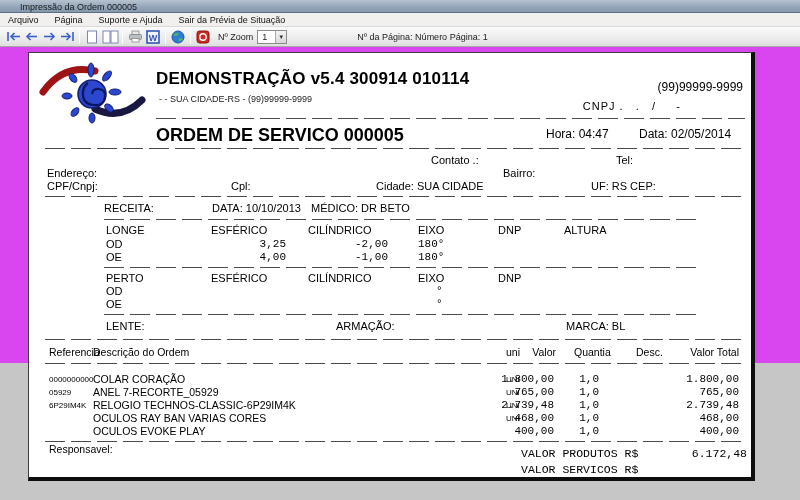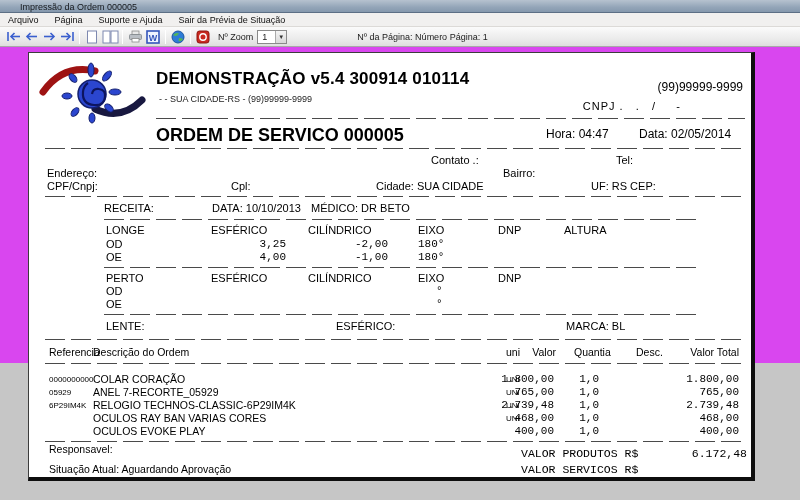--- a/index.html
+++ b/index.html
@@ -225,21 +225,21 @@
       <div class="abs t11" style="left:389px;top:219px">EIXO</div>
       <div class="abs t11" style="left:469px;top:219px">DNP</div>
 
       <div class="abs t11" style="left:77px;top:232px">OD</div>
       <div class="abs mono" style="left:407px;top:232px">°</div>
       <div class="abs t11" style="left:77px;top:245px">OE</div>
       <div class="abs mono" style="left:407px;top:245px">°</div>
       <div class="abs hl" style="left:75px;width:597px;top:261px"></div>
 
       <div class="abs t11" style="left:77px;top:267px">LENTE:</div>
-      <div class="abs t11" style="left:307px;top:267px">ESFÉRICO:</div>
+      <div class="abs t11" style="left:307px;top:267px">ARMAÇÃO:</div>
       <div class="abs t11" style="left:537px;top:267px">MARCA: BL</div>
       <div class="abs hl" style="left:16px;right:6px;top:286px"></div>
 
       <div class="abs t10" style="left:20px;top:293px">Referencia</div>
       <div class="abs t10" style="left:64px;top:293px">Descrição do Ordem</div>
       <div class="abs t10" style="left:477px;top:293px">uni</div>
       <div class="abs t10 ra" style="left:450px;width:77px;top:293px">Valor</div>
       <div class="abs t10" style="left:545px;top:293px">Quantia</div>
       <div class="abs t10" style="left:607px;top:293px">Desc.</div>
       <div class="abs t10 ra" style="left:630px;width:80px;top:293px">Valor Total</div>
@@ -284,18 +284,17 @@
         <div class="abs mono ra" style="left:450px;width:75px;top:372px">400,00</div>
         <div class="abs mono ra" style="left:510px;width:60px;top:372px">1,0</div>
         <div class="abs mono ra" style="left:630px;width:80px;top:372px">400,00</div>
       </div>
 
       <div class="abs hl" style="left:16px;right:6px;top:388px"></div>
 
       <div class="abs t10" style="left:20px;top:390px">Responsavel:</div>
       <div class="abs mono12" style="left:492px;top:394px">VALOR PRODUTOS R$</div>
       <div class="abs mono12 ra" style="left:640px;width:78px;top:394px">6.172,48</div>
-      <div class="abs t10" style="left:20px;top:410px">Situação Atual: Aguardando Aprovação</div>
       <div class="abs mono12" style="left:492px;top:410px">VALOR SERVICOS R$</div>
     </div>
   </div>
 
 </div>
 
 </body></html>

